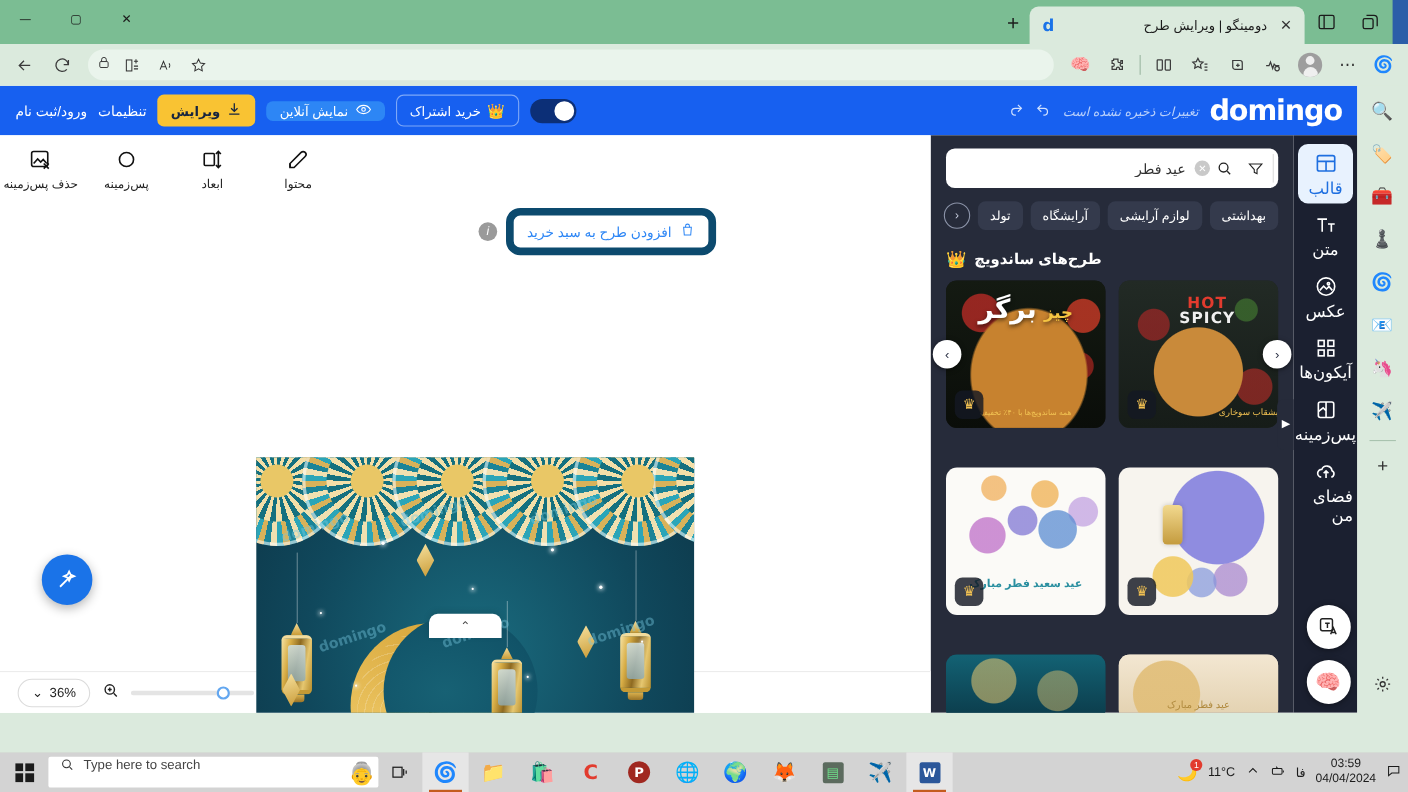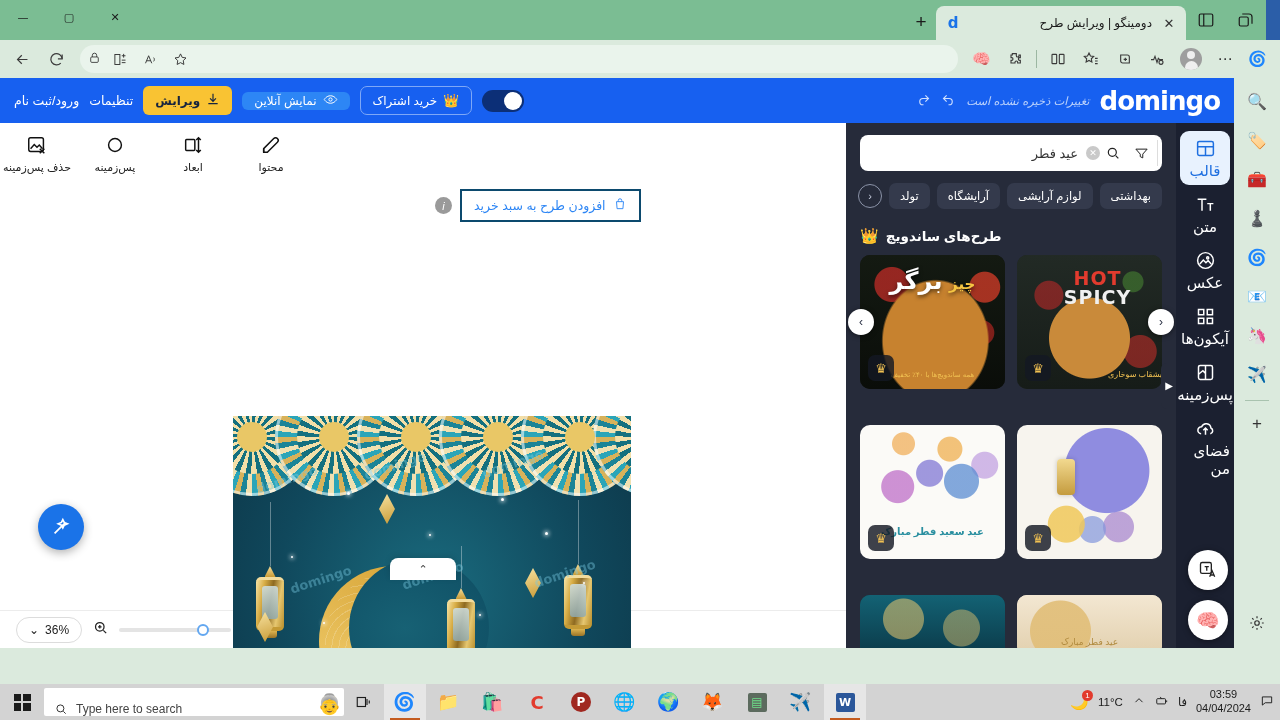--- a/index.html
+++ b/index.html
@@ -132,21 +132,21 @@
 
   
   .canvas-area { flex: 1; background: #fff; position: relative; display: flex; flex-direction: column; }
   .tools { height: 62px; display: flex; align-items: center; justify-content: flex-end; padding-left: 0; padding-right: 14px; gap: 4px; direction: rtl; }
   .tool { width: 74px; display: flex; flex-direction: column; align-items: center; gap: 5px; }
   .tool svg { width: 22px; height: 22px; stroke: #111; fill: none; stroke-width: 1.6; }
   .tool-lbl { font-size: 11px; color: #222; }
 
   .stage { flex: 1; position: relative; }
   .cart-btn { position: absolute; top: 4px; left: 435px; display: flex; align-items: center; gap: 8px; direction: rtl; }
-  .cart-pill { border: 2px solid #0c4a6e; color: #2d86f5; background: #fff; border-radius: 0; font-size: 12.5px;
+  .cart-pill { border: 7px solid #0c4a6e; color: #2d86f5; background: #fff; border-radius: 13px; font-size: 12.5px;
      padding: 6px 12px; display: flex; align-items: center; gap: 7px; }
   .cart-pill svg { width: 14px; height: 14px; stroke: #2d86f5; fill: none; stroke-width: 1.6; }
   .info-dot { width: 17px; height: 17px; border-radius: 50%; background: #9a9a9a; color: #fff; font-size: 11px;
      display: flex; align-items: center; justify-content: center; font-style: italic; }
 
   
   .artboard { position: absolute; left: 233px; top: 231px; width: 398px; height: 396px; overflow: hidden;
      background: radial-gradient(ellipse at 50% 45%, #1a6b7e 0%, #10485c 55%, #0c3344 100%); }
   .mandala { position: absolute; top: -74px; left: -10px; right: -10px; height: 150px; }
   .mandala .m { position: absolute; width: 118px; height: 118px; border-radius: 50%;
@@ -211,21 +211,21 @@
   .sb-plus { font-size: 17px; color: #333; }
   .sb-gear { margin-top: auto; margin-bottom: 12px; }
   .sb-gear svg { width: 18px; height: 18px; stroke: #333; fill: none; stroke-width: 1.6; }
 
   
   .taskbar { position: absolute; left: 0; right: 0; bottom: 0; height: 36px; background: #d3d3d3;
      display: flex; align-items: center; direction: ltr; }
   .tb-start { width: 44px; height: 36px; display: flex; align-items: center; justify-content: center; }
   .tb-start .w { width: 17px; height: 17px; display: grid; grid-template-columns: 1fr 1fr; grid-gap: 2px; }
   .tb-start .w i { background: #1b1b1b; display: block; }
-  .tb-search { width: 300px; height: 28px; background: #fff; border-radius: 2px; display: flex; align-items: flex-end;
+  .tb-search { width: 300px; height: 28px; background: #fff; border-radius: 2px; display: flex; align-items: flex-start;
      gap: 8px; padding: 0 10px; position: relative; overflow: hidden; }
   .tb-search .ph { font-size: 12px; color: #444; }
   .tb-search svg { width: 14px; height: 14px; stroke: #333; fill: none; stroke-width: 1.7; }
   .tb-persona { position: absolute; right: 2px; bottom: 0; font-size: 20px; }
   .tb-taskview { width: 40px; height: 36px; display: flex; align-items: center; justify-content: center; }
   .tb-taskview svg { width: 18px; height: 18px; stroke: #1b1b1b; fill: none; stroke-width: 1.5; }
   .tb-apps { display: flex; align-items: center; gap: 2px; }
   .tb-app { width: 42px; height: 36px; display: flex; align-items: center; justify-content: center;
      font-size: 18px; position: relative; }
   .tb-app.active { background: #e6e6e6; }
@@ -495,21 +495,21 @@
           <div class="carousel-arrow" style="left:-12px; top:67px">›</div>
 
           <div class="card" style="background:#1e2420">
             <div style="position:absolute;inset:0;background:
                radial-gradient(circle at 50% 62%, #c98a3a 0 40px, transparent 41px),
                radial-gradient(circle at 22% 30%, rgba(200,40,40,.55) 0 14px, transparent 15px),
                radial-gradient(circle at 80% 20%, rgba(70,130,50,.6) 0 10px, transparent 11px),
                radial-gradient(circle at 85% 72%, rgba(190,45,40,.6) 0 16px, transparent 17px),
                linear-gradient(#222a25,#161c18)"></div>
             <div style="position:absolute;top:14px;left:0;right:0;text-align:center;color:#e23b2e;
-               font-size:19px;font-weight:800;font-family:'DejaVu Sans',sans-serif;letter-spacing:1px;line-height:1;margin-left:16px;">HOT<br><span style="color:#f0f0f0">SPICY</span></div>
+               font-size:14px;font-weight:800;font-family:'DejaVu Sans',sans-serif;letter-spacing:1px;line-height:1;margin-left:16px;">HOT<br><span style="color:#f0f0f0">SPICY</span></div>
             <div style="position:absolute;left:16px;right:16px;bottom:26px;height:3px;"></div>
             <div style="position:absolute;left:0;right:0;bottom:10px;text-align:right;color:#f1c152;font-size:8px;direction:rtl">بشقاب سوخاری</div>
             <div class="card-badge" style="color:#f1c152">♛</div>
           </div>
 
           <div class="card" style="background:#10130f">
             <div style="position:absolute;inset:0;background:
               radial-gradient(ellipse at 52% 64%, #c7822f 0 52px, transparent 54px),
               radial-gradient(circle at 22% 22%, rgba(205,45,40,.7) 0 17px, transparent 18px),
               radial-gradient(circle at 86% 24%, rgba(215,60,40,.75) 0 15px, transparent 16px),

